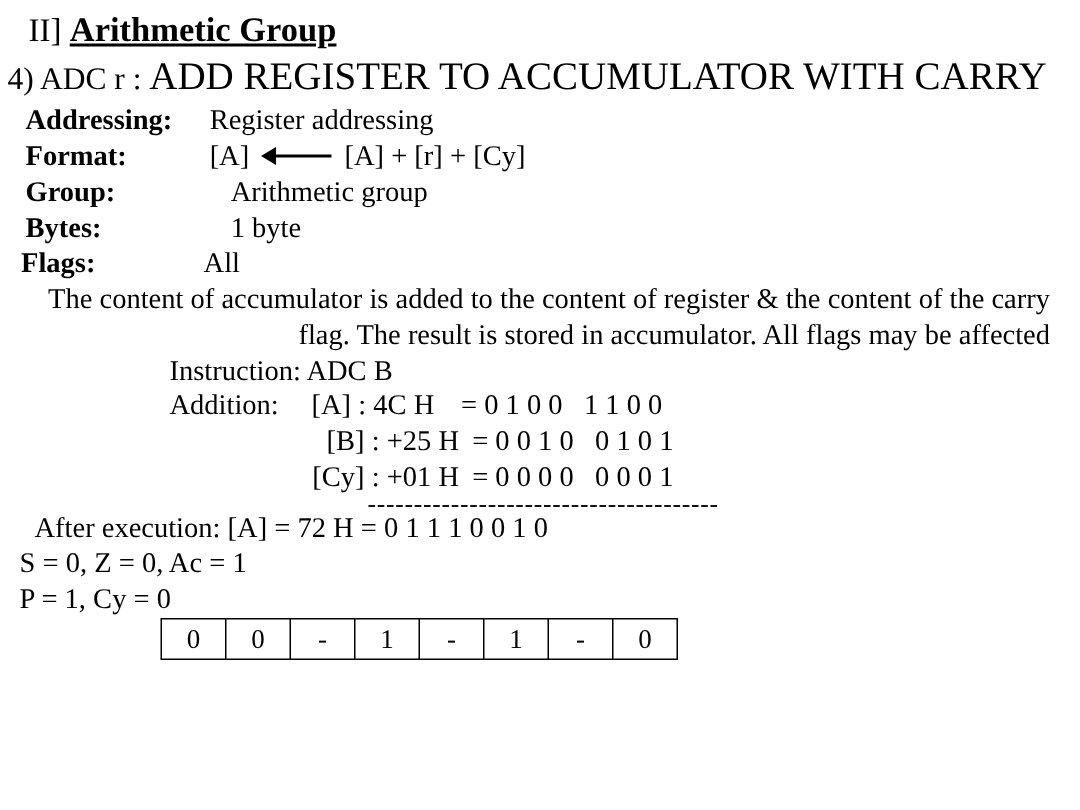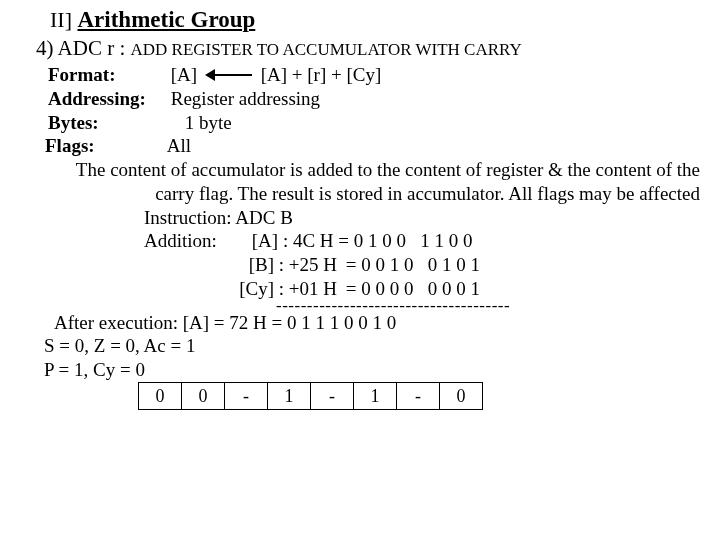--- a/index.html
+++ b/index.html
@@ -7,41 +7,41 @@
     padding: 0;
     font-family: "Times New Roman", Times, serif;
     background: #fff;
     color: #000;
     width: 720px;
     height: 540px;
     overflow: hidden;
     box-sizing: border-box;
   }
   .page {
-    padding: 6px 14px 8px 38px;
+    padding: 6px 14px 8px 7px;
     font-size: 19px;
     line-height: 1.25;
   }
   .heading-line {
     margin-left: 12px;
     font-size: 22px;
   }
   .heading-label { display: inline; }
   .heading-text {
     font-weight: bold;
     text-decoration: underline;
     font-size: 23px;
   }
   .sub-line {
     margin-left: -2px;
     font-size: 21px;
   }
   .sub-num { display: inline; }
   .sub-mnemonic { display: inline; }
-  .sub-desc { font-size: 17px; }
+  .sub-desc { font-size: 26px; }
   .details {
     margin-left: 10px;
     margin-top: 2px;
   }
   .row { white-space: nowrap; }
   .lbl { font-weight: bold; display: inline-block; }
   .lbl.w { width: 118px; }
   .val { display: inline; }
   .arrow {
     display: inline-block;
@@ -106,52 +106,56 @@
 
   <div class="sub-line">
     <span class="sub-num">4)</span>
     <span class="sub-mnemonic">ADC r :</span>
     <span class="sub-desc">ADD REGISTER TO ACCUMULATOR WITH CARRY</span>
   </div>
 
   <div class="details">
 
     <div class="row">
+      <span class="lbl" style="width:118px">Addressing:</span>
+      <span class="val">Register  addressing</span>
+    </div>
+
+    <div class="row">
       <span class="lbl" style="width:92px">Format:</span>
       <span style="margin-left:26px">[A]</span>
       <span class="arrow">
         <span class="arrow-line"></span><span class="arrow-head"></span>
       </span>
       <span>[A] + [r] + [Cy]</span>
     </div>
 
-    <div class="row">
-      <span class="lbl" style="width:118px">Addressing:</span>
-      <span class="val">Register  addressing</span>
+    <div class="row" style="margin-left:-4px">
+      <span class="lbl w" style="margin-left:4px">Group:</span>
+      <span class="val" style="margin-left:14px">Arithmetic group</span>
     </div>
-
 
     <div class="row" style="margin-left:-4px">
       <span class="lbl w" style="margin-left:4px">Bytes:</span>
       <span class="val" style="margin-left:14px">1 byte</span>
     </div>
 
     <div class="row" style="margin-left:-4px">
       <span class="lbl w" style="margin-left:1px">Flags:</span>
       <span class="val" style="margin-left:0">All</span>
     </div>
 
     <div class="desc" style="margin-left:-4px; padding-right:6px">The content of accumulator is added to the content of register &amp; the content of the carry flag. The result is stored in accumulator. All flags may be affected</div>
 
 
     <div class="row indent1">Instruction: ADC B</div>
 
     <div class="row indent2">
       <span>Addition:</span>
-      <span class="addlbl" style="width:108px; text-align:right; margin-left:4px">[A] :  4C H</span>
+      <span class="addlbl" style="width:108px; text-align:center; margin-left:4px">[A] :  4C H</span>
       <span class="bin">= 0 1 0 0   1 1 0 0</span>
     </div>
 
     <div class="row" style="margin-left:175px">
       <span class="addlbl2" style="width:118px">[B] : +25 H</span>
       <span class="bin">= 0 0 1 0   0 1 0 1</span>
     </div>
 
     <div class="row" style="margin-left:165px">
       <span class="addlbl2" style="width:128px">[Cy] : +01 H</span>

